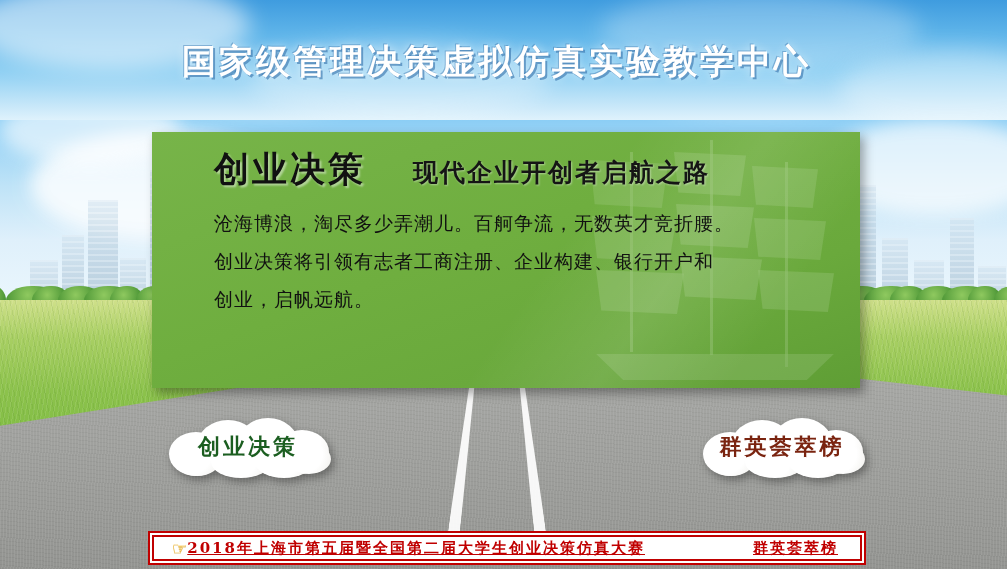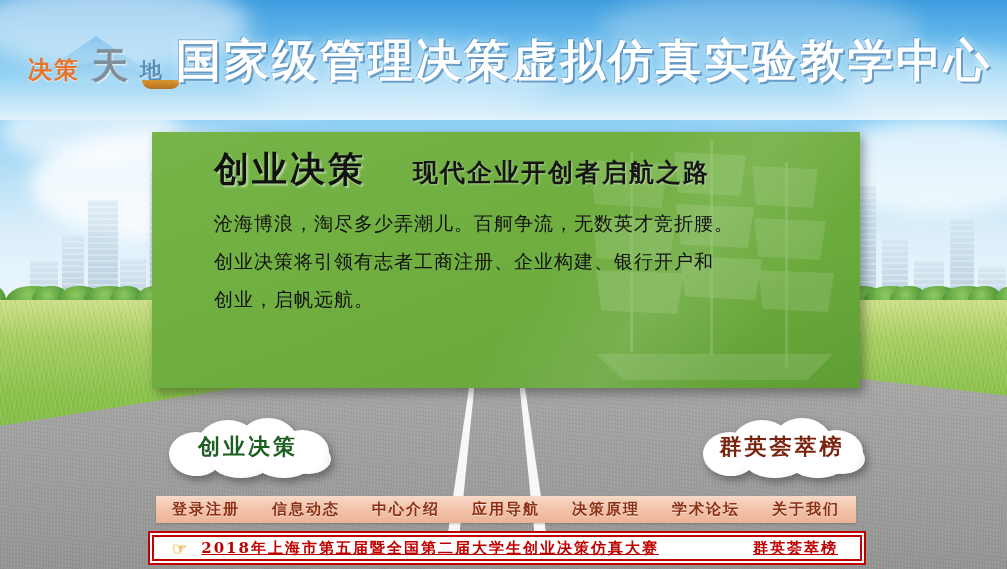--- a/index.html
+++ b/index.html
@@ -90,23 +90,23 @@
             letter-spacing:2px;text-shadow:0 1px 0 rgba(255,255,255,.7);}
   .logo-cn2{position:absolute;left:70px;top:8px;font-size:36px;font-weight:bold;
             color:#7f8e99;text-shadow:1px 1px 2px rgba(255,255,255,.9),0 0 1px #5d6b76;
             font-family:"DejaVu Serif","Liberation Serif",serif;}
   .logo-cn3{position:absolute;left:118px;top:22px;font-size:22px;font-weight:bold;color:#5b8fb9;
             text-shadow:0 1px 1px rgba(255,255,255,.8);}
   .logo-boat{position:absolute;left:120px;top:46px;width:38px;height:9px;border-radius:0 0 18px 18px;
              background:linear-gradient(180deg,#d8952f,#b4701d);}
 
   .site-title{
-    position:absolute;left:176px;top:30px;width:810px;height:62px;
-    font-family:"DejaVu Serif","Liberation Serif",serif;
-    font-size:45px;font-weight:bold;color:#ffffff;
+    position:absolute;left:182px;top:30px;width:810px;height:62px;
+    font-family:"DejaVu Serif","Liberation Serif",serif;
+    font-size:34px;font-weight:bold;color:#ffffff;
     letter-spacing:3px;white-space:nowrap;line-height:62px;
     text-shadow:2px 2px 0 rgba(60,120,175,.65), -1px -1px 0 rgba(60,120,175,.45),
                 0 0 10px rgba(255,255,255,.55);
   }
 
   
   .panel{
     position:absolute;left:152px;top:132px;width:708px;height:256px;
     background:
       linear-gradient(125deg, rgba(255,255,255,0) 55%, rgba(255,255,255,.10) 70%, rgba(255,255,255,0) 85%),
@@ -171,21 +171,21 @@
   
   .banner{
     position:absolute;left:148px;top:531px;width:714px;height:30px;
     background:#ffffff;border:2px solid #c00000;
     box-shadow:inset 0 0 0 2px #ffffff, inset 0 0 0 4px #c00000;
     display:flex;align-items:center;
   }
   .hand-icon{margin-left:22px;font-size:17px;color:#f5b51a;line-height:1;
              text-shadow:0 1px 0 #c98c00;}
   .banner-link{
-    margin-left:14px;font-family:"DejaVu Serif","Liberation Serif",serif;
+    margin-left:0;font-family:"DejaVu Serif","Liberation Serif",serif;
     font-size:15px;font-weight:bold;color:#c00000;letter-spacing:2px;
     text-decoration:underline;cursor:pointer;white-space:nowrap;text-align:right;
   }
   .banner-right{
     margin-left:auto;margin-right:26px;
     font-family:"DejaVu Serif","Liberation Serif",serif;
     font-size:15px;font-weight:bold;color:#c00000;letter-spacing:2px;
     text-decoration:underline;cursor:pointer;white-space:nowrap;
   }
 </style>
@@ -284,28 +284,20 @@
   <div class="road"></div>
   <div class="lane laneL"></div>
   <div class="lane laneR"></div>
 
   <div class="header">
     <div class="hdr-cloud hc1"></div>
     <div class="hdr-cloud hc2"></div>
     <div class="hdr-cloud hc3"></div>
     <div class="hdr-cloud hc4"></div>
 
-    <div class="logo">
-      <div class="logo-mtn"></div>
-      <div class="logo-mtn2"></div>
-      <div class="logo-cn1">决策</div>
-      <div class="logo-cn2">天</div>
-      <div class="logo-cn3">地</div>
-      <div class="logo-boat"></div>
-    </div>
 
     <div class="site-title">国家级管理决策虚拟仿真实验教学中心</div>
   </div>
 
   <div class="panel">
     <div class="ship" id="ship">
       <div class="hull"></div>
     <div class="mast" style="left: 60px; top: 20px; width: 3px; height: 200px;"></div>
         <div class="mast" style="left: 140px; top: 8px; width: 3px; height: 215px;"></div>
         <div class="mast" style="left: 215px; top: 30px; width: 3px; height: 205px;"></div>
@@ -352,29 +344,20 @@
         <div class="lump" style="left: 74px; top: 2px; width: 62px; height: 54px;"></div>
         <div class="lump" style="left: 112px; top: 14px; width: 54px; height: 44px;"></div>
         <div class="lump" style="left: 10px; top: 26px; width: 48px; height: 34px;"></div>
         <div class="lump" style="left: 48px; top: 30px; width: 60px; height: 32px;"></div>
         <div class="lump" style="left: 92px; top: 30px; width: 58px; height: 32px;"></div>
         <div class="lump" style="left: 124px; top: 28px; width: 44px; height: 30px;"></div>
       </div>
     <div class="label" style="color: rgb(122, 36, 16);">群英荟萃榜</div>
   </div>
 
-  <div class="navbar">
-    <div class="navitem">登录注册</div>
-    <div class="navitem">信息动态</div>
-    <div class="navitem">中心介绍</div>
-    <div class="navitem">应用导航</div>
-    <div class="navitem">决策原理</div>
-    <div class="navitem">学术论坛</div>
-    <div class="navitem">关于我们</div>
-  </div>
 
   <div class="banner">
     <span class="hand-icon">☞</span>
     <span class="banner-link">2018年上海市第五届暨全国第二届大学生创业决策仿真大赛</span>
     <span class="banner-right">群英荟萃榜</span>
   </div>
 
 </div>
 
 </body></html>

